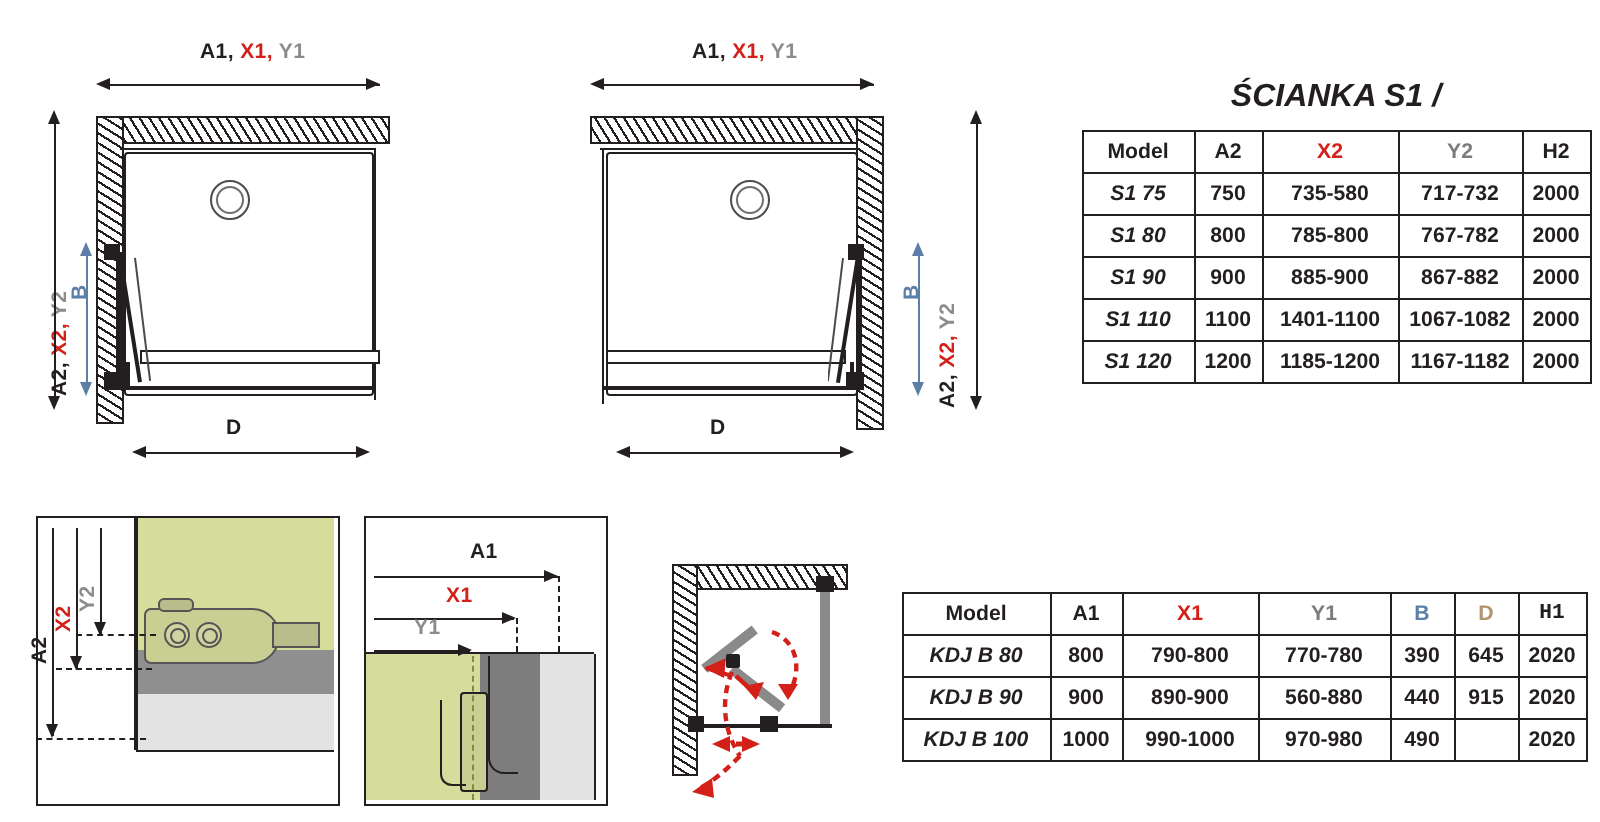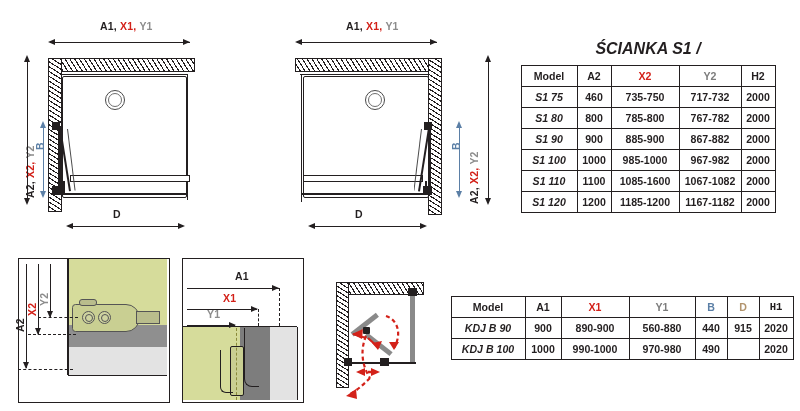--- a/index.html
+++ b/index.html
@@ -192,21 +192,21 @@
     <div class="ln vline" style="left:216px;top:62px;height:140px;"></div>
     <div class="arr-u" style="left:212.6px;top:55px;"></div>
     <div class="arr-d" style="left:212.6px;top:198px;"></div>
 
     <div class="abs dimlbl c-dark" style="left:83px;top:208px;"><span>D</span></div>
     <div class="ln hline" style="left:40px;top:226px;width:112px;"></div>
     <div class="arr-l" style="left:36px;top:222.6px;"></div>
     <div class="arr-r" style="left:148px;top:222.6px;"></div>
   </div>
 
-  <div class="abs" style="left:520px;top:40px;width:256px;">
+  <div class="abs" style="left:540px;top:40px;width:256px;">
     <div class="tbl-title" style="font-size:16px;margin-bottom:6px;">
       <div>ŚCIANKA S1 /</div>
     </div>
     <table class="spec" id="tbl0" style="width:254px;margin:0 auto;">
       <colgroup>
         <col style="width:56px">
           <col style="width:34px">
           <col style="width:68px">
           <col style="width:62px">
           <col style="width:34px">
@@ -216,50 +216,43 @@
             <th class="h-dark hdr-model" style="height: 20px;">Model</th>
             <th class="h-dark" style="height: 20px;">A2</th>
             <th class="h-red" style="height: 20px;">X2</th>
             <th class="h-gray" style="height: 20px;">Y2</th>
             <th class="h-dark" style="height: 20px;">H2</th>
           </tr>
         </thead>
       <tbody>
           <tr>
             <td class="modelcell" style="height: 20px;">S1 75</td>
-            <td style="height: 20px;">460</td>
-            <td style="height: 20px;">735-750</td>
+            <td style="height: 20px;">750</td>
+            <td style="height: 20px;">735-580</td>
             <td style="height: 20px;">717-732</td>
             <td style="height: 20px;">2000</td>
           </tr>
           <tr>
             <td class="modelcell" style="height: 20px;">S1 80</td>
             <td style="height: 20px;">800</td>
             <td style="height: 20px;">785-800</td>
             <td style="height: 20px;">767-782</td>
             <td style="height: 20px;">2000</td>
           </tr>
           <tr>
             <td class="modelcell" style="height: 20px;">S1 90</td>
             <td style="height: 20px;">900</td>
             <td style="height: 20px;">885-900</td>
             <td style="height: 20px;">867-882</td>
             <td style="height: 20px;">2000</td>
           </tr>
           <tr>
-            <td class="modelcell" style="height: 20px;">S1 100</td>
-            <td style="height: 20px;">1000</td>
-            <td style="height: 20px;">985-1000</td>
-            <td style="height: 20px;">967-982</td>
-            <td style="height: 20px;">2000</td>
-          </tr>
-          <tr>
             <td class="modelcell" style="height: 20px;">S1 110</td>
             <td style="height: 20px;">1100</td>
-            <td style="height: 20px;">1085-1600</td>
+            <td style="height: 20px;">1401-1100</td>
             <td style="height: 20px;">1067-1082</td>
             <td style="height: 20px;">2000</td>
           </tr>
           <tr>
             <td class="modelcell" style="height: 20px;">S1 120</td>
             <td style="height: 20px;">1200</td>
             <td style="height: 20px;">1185-1200</td>
             <td style="height: 20px;">1167-1182</td>
             <td style="height: 20px;">2000</td>
           </tr>
@@ -380,20 +373,29 @@
             <th class="h-dark" style="height: 20px;">A1</th>
             <th class="h-red" style="height: 20px;">X1</th>
             <th class="h-gray" style="height: 20px;">Y1</th>
             <th class="h-blue" style="height: 20px;">B</th>
             <th class="h-tan" style="height: 20px;">D</th>
             <th class="h-dark" style="height: 20px; font-family: Liberation Mono, monospace;">H1</th>
           </tr>
         </thead>
       <tbody>
           <tr>
+            <td class="modelcell" style="height: 20px;">KDJ B 80</td>
+            <td style="height: 20px;">800</td>
+            <td style="height: 20px;">790-800</td>
+            <td style="height: 20px;">770-780</td>
+            <td style="height: 20px;">390</td>
+            <td style="height: 20px;">645</td>
+            <td style="height: 20px;">2020</td>
+          </tr>
+          <tr>
             <td class="modelcell" style="height: 20px;">KDJ B 90</td>
             <td style="height: 20px;">900</td>
             <td style="height: 20px;">890-900</td>
             <td style="height: 20px;">560-880</td>
             <td style="height: 20px;">440</td>
             <td style="height: 20px;">915</td>
             <td style="height: 20px;">2020</td>
           </tr>
           <tr>
             <td class="modelcell" style="height: 20px;">KDJ B 100</td>

